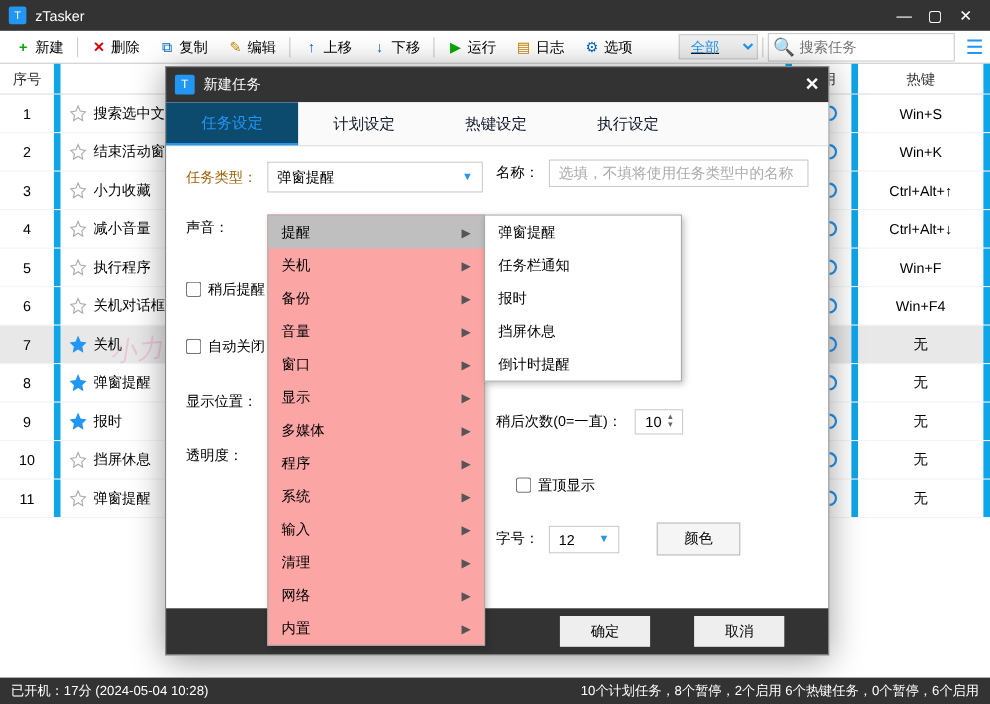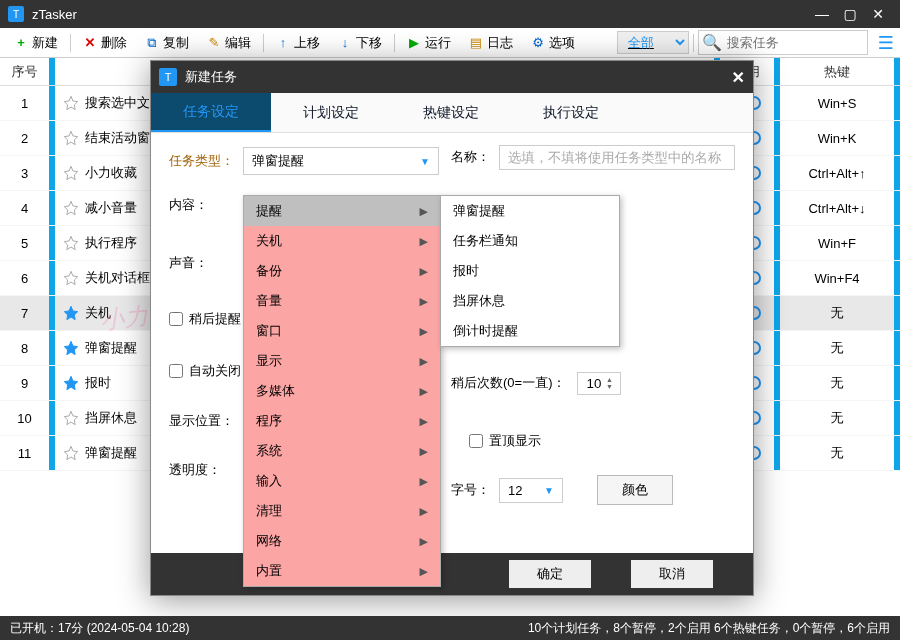--- a/index.html
+++ b/index.html
@@ -323,21 +323,20 @@
 
     <div class="frow">
       <span class="flbl">任务类型：</span>
       <div class="fsel">
         <span>弹窗提醒</span>
         <span class="caret">▼</span>
       </div>
     </div>
 
     <div class="leftcol">
-      <div style="height:56px">内容：</div>
       <div style="height:60px">声音：</div>
       <div class="fchk" style="height:52px">
           <input type="checkbox" style="">
           <span>稍后提醒</span>
         </div>
       <div class="fchk" style="height:52px">
           <input type="checkbox" style="">
           <span>自动关闭</span>
         </div>
       <div style="height:48px">显示位置：</div>

